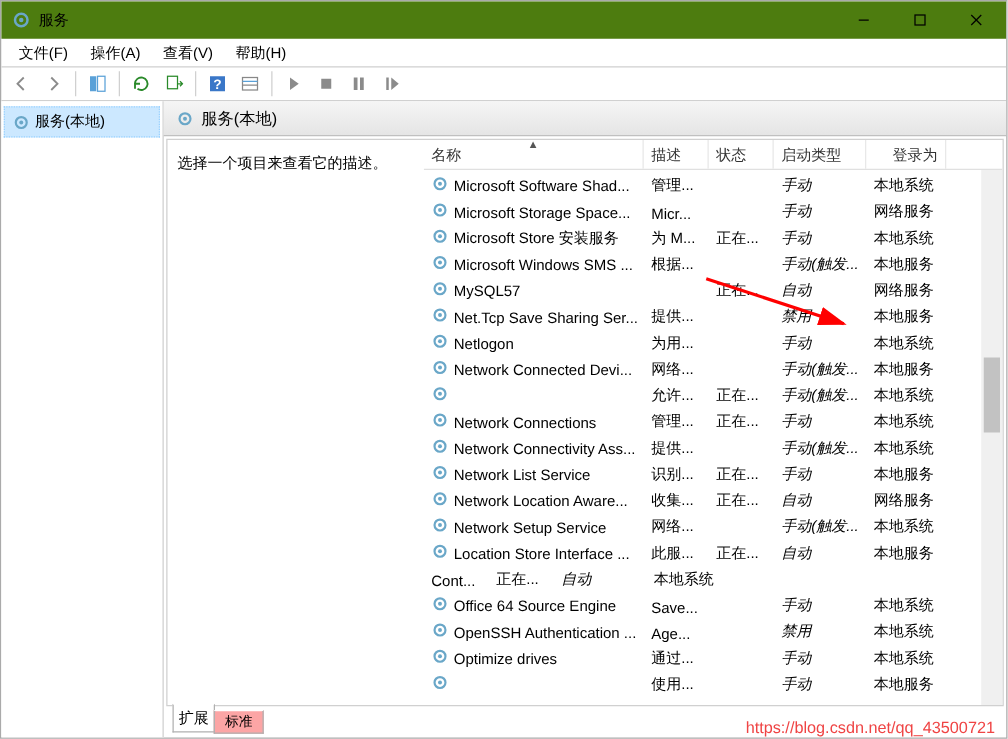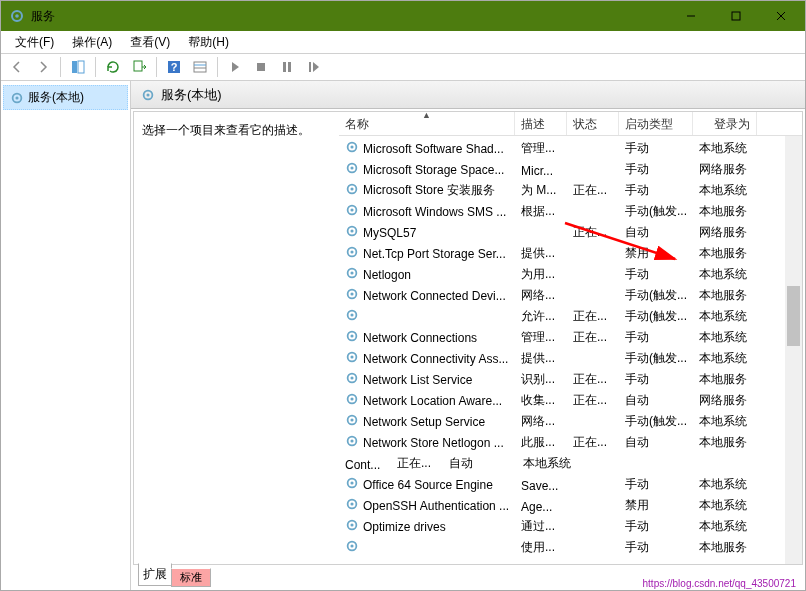--- a/index.html
+++ b/index.html
@@ -30,31 +30,31 @@
 .ch.desc { width: 52px; }
 .ch.stat { width: 52px; }
 .ch.start { width: 74px; }
 .ch.logon { width: 64px; text-align: right; }
 .rows { overflow-y: auto; height: calc(100% - 24px); }
 .row { display: flex; height: 21px; align-items: flex-end; }
 .cell { white-space: nowrap; overflow: hidden; text-overflow: ellipsis; padding: 0 6px; }
 .cell.name { width: 176px; display: flex; align-items: center; gap: 4px; }
 .cell.desc { width: 52px; }
 .cell.stat { width: 52px; }
-.cell.start { width: 74px; }
+.cell.start { width: 74px; font-style: italic; }
 .cell.logon { width: 64px; font-family: Liberation Serif, serif; }
 .gear-icon { width: 14px; height: 14px; flex-shrink: 0; }
 .tabs { height: 20px; display: flex; align-items: flex-end; padding-left: 4px; margin:0 3px 3px 3px; border-top:1px solid #fff;}
 .tab { padding: 2px 4px; border: 1px solid #b0b0b0; border-top: 1px solid #fff; background: #fff; font-size: 12px; margin-right:-1px; position:relative; top:-1px;}
 .tab:not(.active){background:#fca5a5; top:0; font-size:11px; padding:1px 8px;}
 .arrow { position: absolute; left: 220px; top: 105px; pointer-events: none; }
 .scrollbar-fake{position:absolute; right:0; top:24px; bottom:0; width:17px; background:#f0f0f0;}
 .scroll-thumb{position:absolute; right:2px; width:13px; background:#c2c2c2;}
 .sort-arrow{position:absolute; top:-2px; left:50%; transform:translateX(-50%); font-size:9px; color:#555;}
-.watermark{position:absolute; right:10px; bottom:2px; color:#a21caf; font-size:10px; pointer-events:none; font-family:Arial;}
+.watermark{position:absolute; right:10px; bottom:2px; color:#ef4444; font-size:13px; pointer-events:none; font-family:Arial;}
 </style>
 </head>
 <body>
 
 <div class="titlebar">
   <svg class="t-icon" viewBox="0 0 16 16">
       <circle cx="8" cy="8" r="5" fill="none" stroke="#6aa7c8" stroke-width="2"></circle>
       <circle cx="8" cy="8" r="1.8" fill="#6aa7c8"></circle>
     </svg>
   <span class="title">服务</span>
@@ -253,21 +253,21 @@
               <div class="cell stat">正在...</div>
               <div class="cell start">自动</div>
               <div class="cell logon">网络服务</div>
             </div>
             <div class="row">
               <div class="cell name">
                 <span><svg class="gear-icon" viewBox="0 0 16 16">
                     <circle cx="8" cy="8" r="5" fill="none" stroke="#6aa7c8" stroke-width="2"></circle>
                     <circle cx="8" cy="8" r="1.8" fill="#6aa7c8"></circle>
                   </svg></span>
-                <span>Net.Tcp Port Storage Ser...</span>
+                <span>Net.Tcp Save Sharing Ser...</span>
               </div>
               <div class="cell desc">提供...</div>
               <div class="cell stat"></div>
               <div class="cell start">禁用</div>
               <div class="cell logon">本地服务</div>
             </div>
             <div class="row">
               <div class="cell name">
                 <span><svg class="gear-icon" viewBox="0 0 16 16">
                     <circle cx="8" cy="8" r="5" fill="none" stroke="#6aa7c8" stroke-width="2"></circle>
@@ -369,21 +369,21 @@
               <div class="cell stat"></div>
               <div class="cell start">手动(触发...</div>
               <div class="cell logon">本地系统</div>
             </div>
             <div class="row">
               <div class="cell name">
                 <span><svg class="gear-icon" viewBox="0 0 16 16">
                     <circle cx="8" cy="8" r="5" fill="none" stroke="#6aa7c8" stroke-width="2"></circle>
                     <circle cx="8" cy="8" r="1.8" fill="#6aa7c8"></circle>
                   </svg></span>
-                <span>Network Store Netlogon ...</span>
+                <span>Location Store Interface ...</span>
               </div>
               <div class="cell desc">此服...</div>
               <div class="cell stat">正在...</div>
               <div class="cell start">自动</div>
               <div class="cell logon">本地服务</div>
             </div>
             <div class="row">
               <div class="cell desc">Cont...</div>
               <div class="cell stat">正在...</div>
               <div class="cell start">自动</div>

